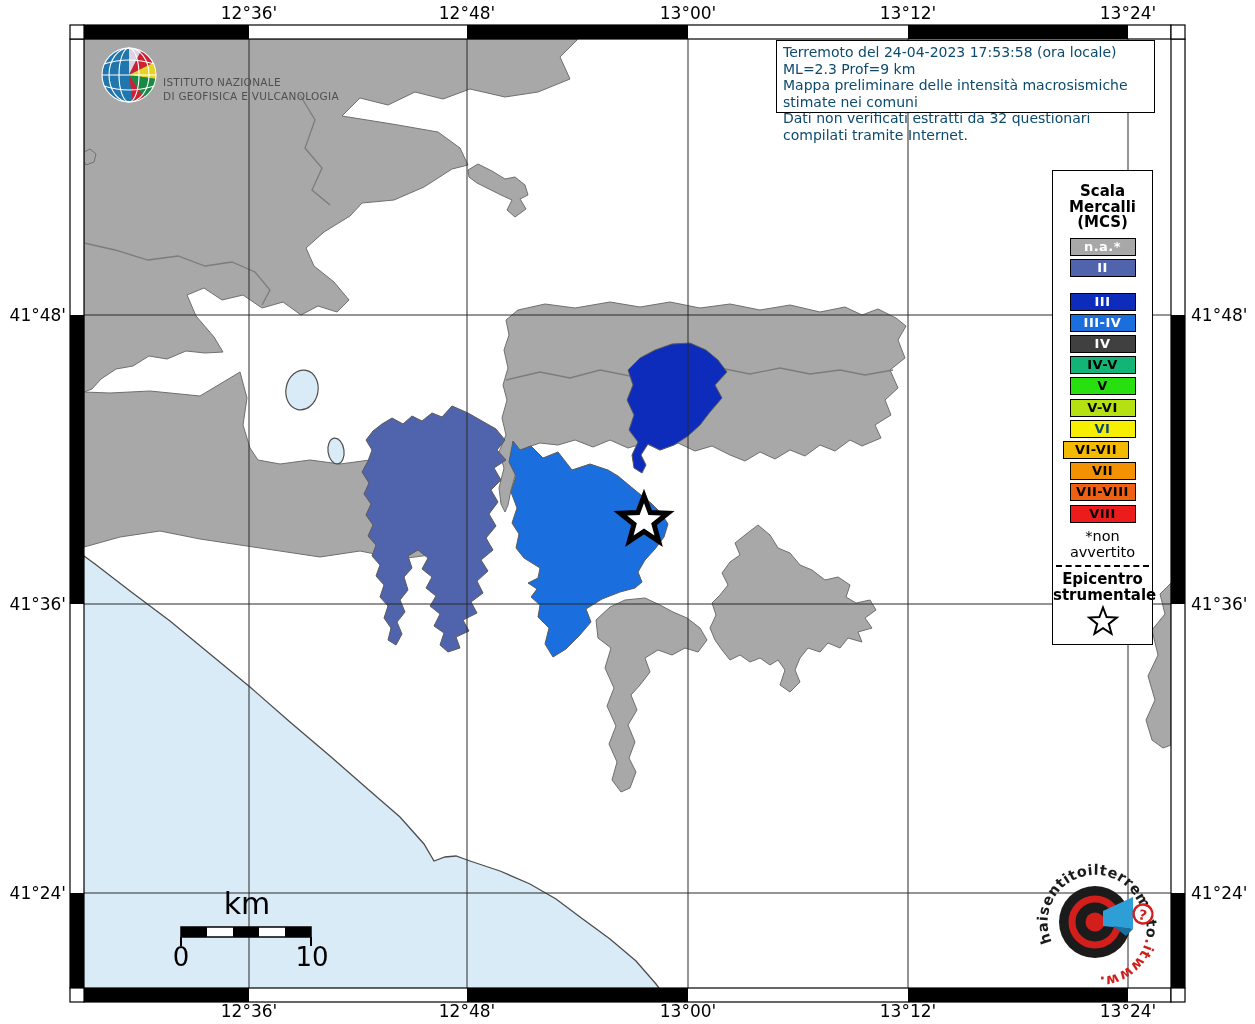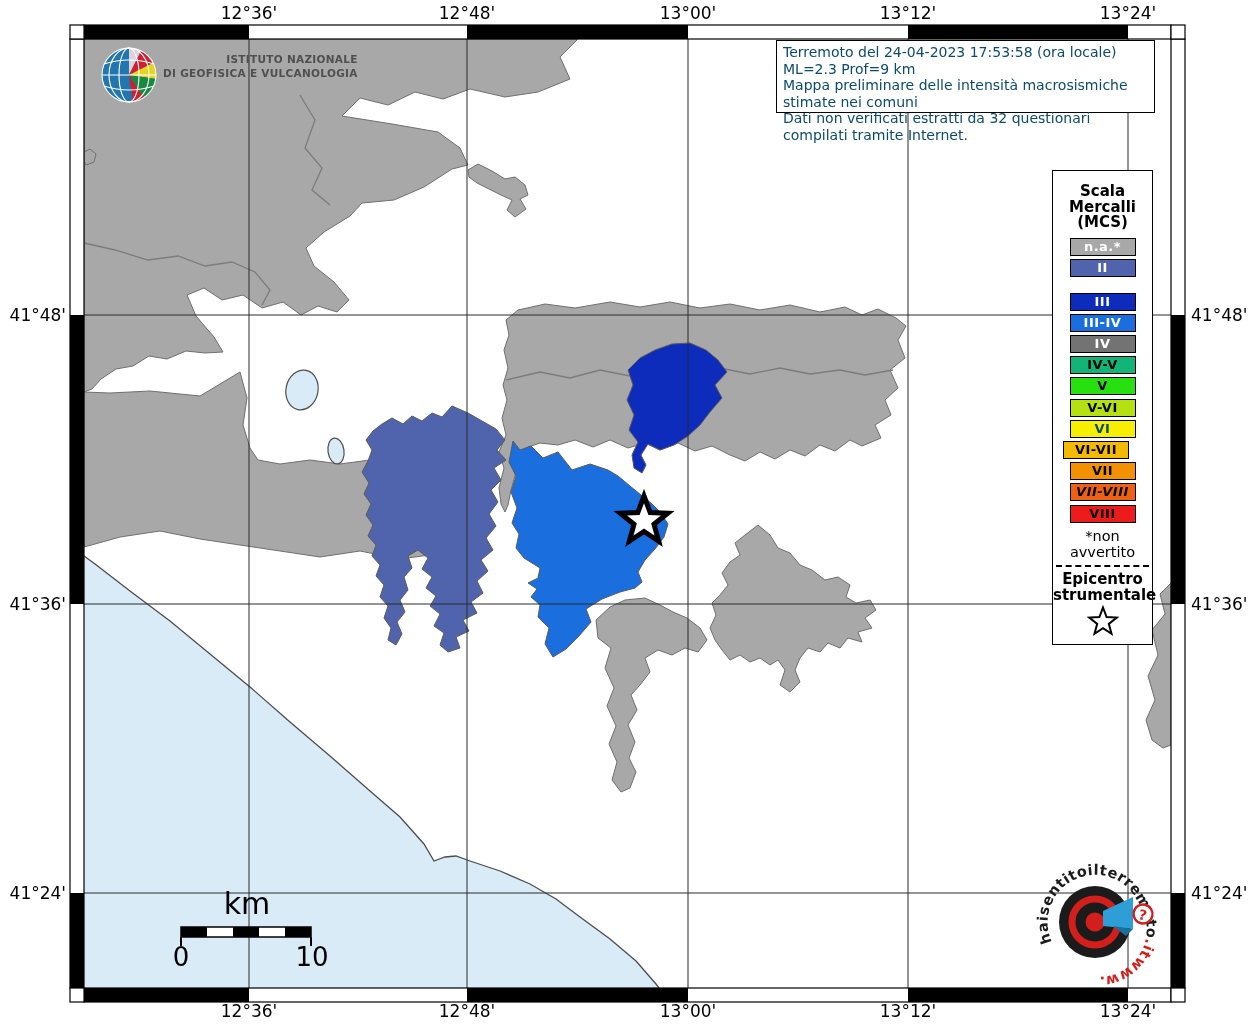--- a/index.html
+++ b/index.html
@@ -15,22 +15,22 @@
     border:1.5px solid #000;background:#fff;padding:3px 6px;font-size:14px;line-height:16.6px;color:#0c4a6e;}
   .legend-box{position:absolute;left:1052px;top:170px;width:101px;height:475px;box-sizing:border-box;
     border:1.5px solid #000;background:#fff;text-align:center;}
   .legend-title{font-weight:bold;font-size:15px;line-height:15.5px;margin-top:13px;}
   .legend-items{margin-top:7px;}
   .swatch{width:66px;height:18px;margin:3.2px auto;border:1px solid #000;box-sizing:border-box;
     font-weight:bold;font-size:13px;line-height:16px;letter-spacing:0.5px;}
   .legend-footnote{font-size:14.5px;margin-top:5px;}
   .legend-divider{border-top:2px dashed #000;margin:5px 3px 4px 3px;}
   .legend-epi{font-weight:bold;font-size:15px;line-height:16px;}
-  .ingv-text{position:absolute;left:163px;top:52px;font-size:10.5px;font-weight:bold;
-    color:#4f4f4f;letter-spacing:0.3px;line-height:14px;white-space:nowrap;text-align:right;}
+  .ingv-text{position:absolute;left:163px;top:75px;font-size:10.5px;font-weight:normal;
+    color:#4f4f4f;letter-spacing:0.3px;line-height:14px;white-space:nowrap;}
   .sb-label{position:absolute;text-align:center;color:#000;}
 </style>
 </head>
 <body>
 
 <div class="stage">
 
   <svg class="mapsvg" width="1255" height="1024" viewBox="0 0 1255 1024">
     <defs>
       <clipPath id="mapclip">
@@ -187,28 +187,28 @@
     <div class="legend-title">
       <div>Scala</div>
       <div>Mercalli</div>
       <div>(MCS)</div>
     </div>
     <div class="legend-items">
       <div class="swatch" style="background-color: rgb(168, 168, 168); color: rgb(255, 255, 255);">n.a.*</div>
       <div class="swatch" style="background-color: rgb(80, 100, 174); color: rgb(255, 255, 255);">II</div>
       <div class="swatch" style="background-color: rgb(13, 44, 188); color: rgb(255, 255, 255); margin-top: 16px;">III</div>
       <div class="swatch" style="background-color: rgb(26, 110, 222); color: rgb(255, 255, 255);">III-IV</div>
-      <div class="swatch" style="background-color: #737373; color: rgb(255, 255, 255);">IV</div>
+      <div class="swatch" style="background-color: #404040; color: rgb(255, 255, 255);">IV</div>
       <div class="swatch" style="background-color: rgb(18, 181, 119); color: rgb(0, 0, 0);">IV-V</div>
       <div class="swatch" style="background-color: rgb(40, 223, 16); color: rgb(0, 0, 0);">V</div>
       <div class="swatch" style="background-color: rgb(181, 224, 18); color: rgb(0, 0, 0);">V-VI</div>
       <div class="swatch" style="background-color: rgb(246, 239, 0); color: #0c4a6e;">VI</div>
       <div class="swatch" style="background-color: rgb(243, 186, 0); color: rgb(0, 0, 0); margin-left: 10px;">VI-VII</div>
       <div class="swatch" style="background-color: rgb(243, 145, 0); color: rgb(0, 0, 0);">VII</div>
-      <div class="swatch" style="background-color: rgb(238, 96, 18); color: rgb(0, 0, 0); font-style: italic;">VII-VIII</div>
+      <div class="swatch" style="background-color: rgb(238, 96, 18); color: rgb(0, 0, 0);">VII-VIII</div>
       <div class="swatch" style="background-color: rgb(237, 28, 28); color: rgb(0, 0, 0);">VIII</div>
     </div>
     <div class="legend-footnote">*non avvertito</div>
     <div class="legend-divider"></div>
     <div class="legend-epi">
       <div>Epicentro</div>
       <div>strumentale</div>
     </div>
     <svg width="36" height="34" viewBox="-18 -17 36 34" style="margin-top:2px;">
       <polygon transform="scale(0.58)" points="0,-25 6.17,-8.49 23.78,-7.73 9.99,3.24 14.69,20.23 0,10.5 -14.69,20.23 -9.99,3.24 -23.78,-7.73 -6.17,-8.49" fill="#ffffff" stroke="#000000" stroke-width="3.4"></polygon>

